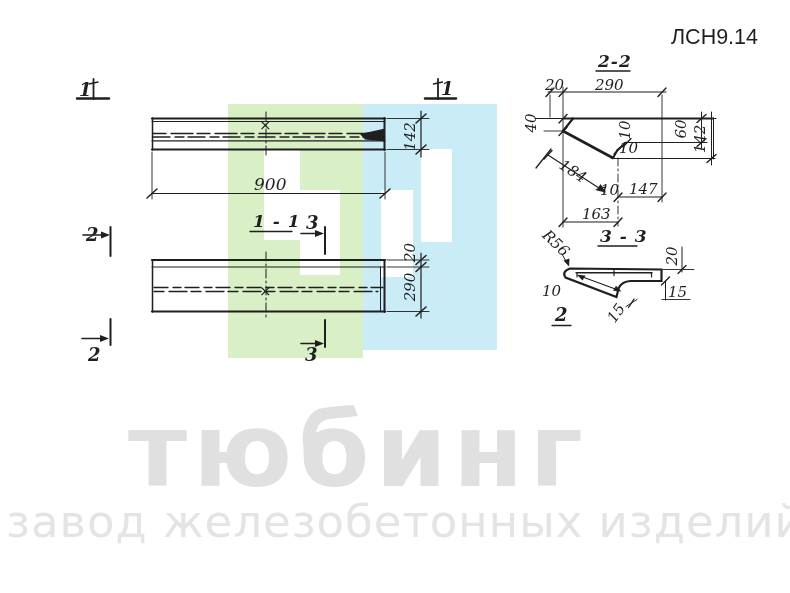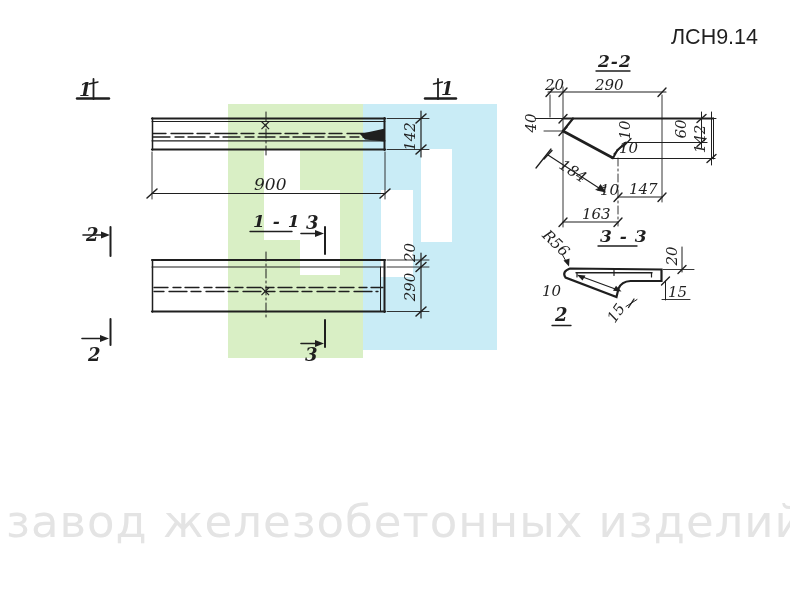--- a/index.html
+++ b/index.html
@@ -29,20 +29,21 @@
 
   <div>
     <div class="block" style="left:228px;top:104px;width:135px;height:254px;background:#d9efc5;"></div>
     <div class="block" style="left:363px;top:104px;width:134px;height:246px;background:#c9ecf6;"></div>
     <div class="cutout" style="left:264px;top:149px;width:36px;height:91px;"></div>
     <div class="cutout" style="left:300px;top:190px;width:40px;height:85px;"></div>
     <div class="cutout" style="left:381px;top:190px;width:32px;height:87px;"></div>
     <div class="cutout" style="left:421px;top:149px;width:31px;height:93px;"></div>
   </div>
 
+  <div id="wm-brand">тюбинг</div>
   <div id="wm-tagline">завод железобетонных изделий</div>
 
   <svg width="790" height="593" viewBox="0 0 790 593">
 
     <text class="title" x="671" y="44">ЛСН9.14</text>
 
     <g>
 
       <g>
         <line class="ink" x1="77" y1="98.5" x2="109" y2="98.5" stroke-width="2.4"></line>

